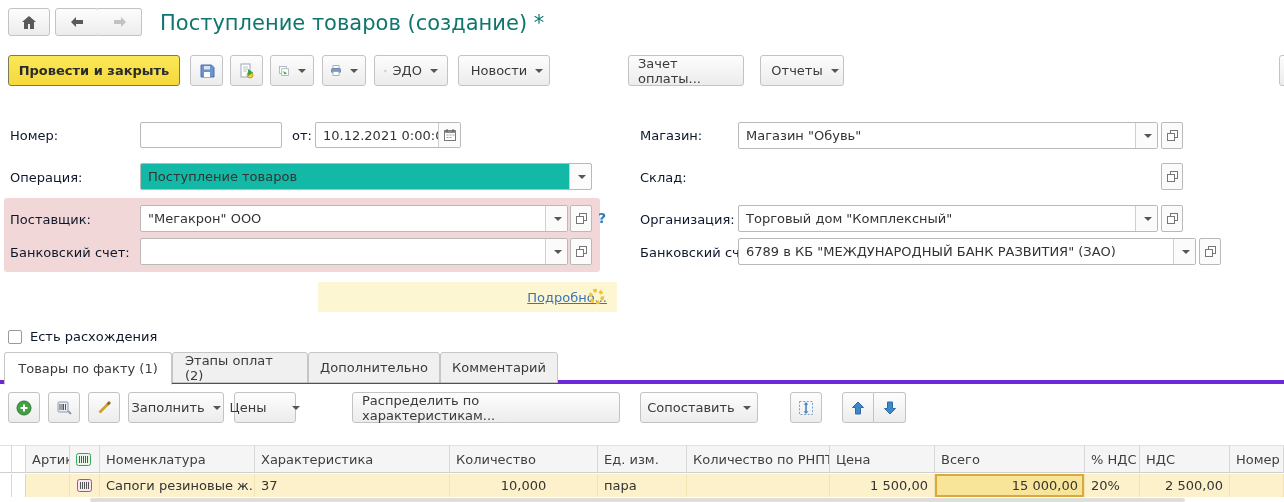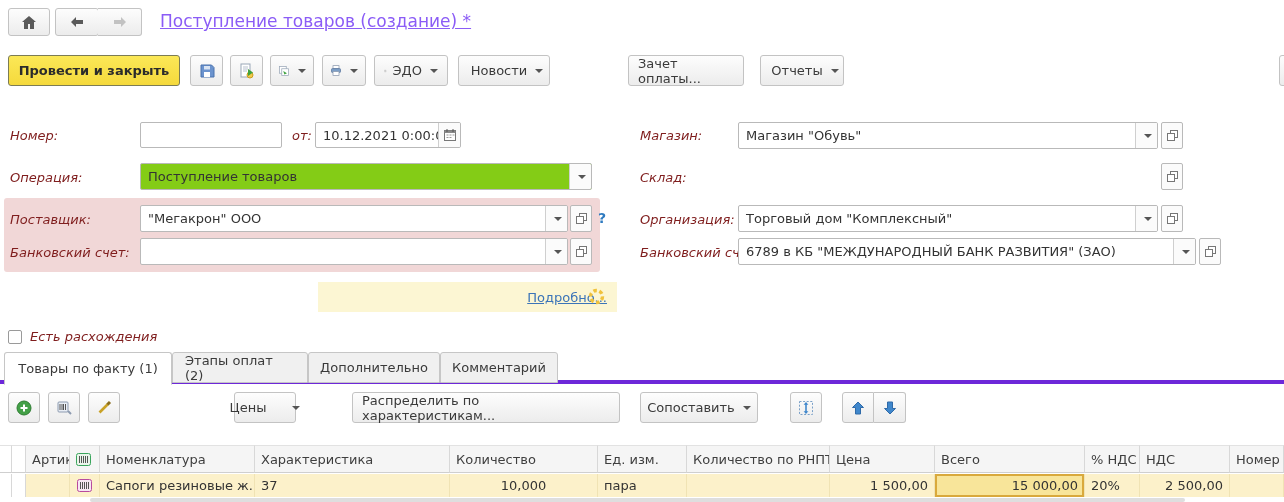--- a/index.html
+++ b/index.html
@@ -19,25 +19,25 @@
   .btn-primary {
     background:linear-gradient(#fbe857,#f5d93c); border:1px solid #7c7c54;
     font-weight:bold; color:#2b2b2b;
   }
   .icon-btn { padding:0 7px; }
   .caret { width:0; height:0; border-left:4px solid transparent; border-right:4px solid transparent; border-top:4px solid #555; margin-left:2px; }
   
   .navbtn { position:absolute; height:28px; display:flex; align-items:center; justify-content:center;
     border:1px solid #c3c3c3; border-radius:3px; background:linear-gradient(#fdfdfd,#ececec); }
   
-  .lbl { position:absolute; color:#7f1d1d; white-space:nowrap;font-style:italic; }
+  .lbl { position:absolute; color:#0f172a; white-space:nowrap; }
   .field { position:absolute; display:flex; border:1px solid #b9b9b9; border-radius:2px; background:#fff; height:27px; overflow:hidden; }
   .field .val { flex:1; display:flex; align-items:center; padding:0 7px; white-space:nowrap; overflow:hidden; }
   .field .dd { width:22px; display:flex; align-items:center; justify-content:center; border-left:1px solid #cfcfcf; background:#fbfbfb; }
-  .field.yellow { background:#84cc16; }
+  .field.yellow { background:#14b8a6; }
   .field.yellow .dd { background:#fbfbfb; }
   .sq-btn { position:absolute; width:22px; height:27px; border:1px solid #b9b9b9; border-radius:2px; background:#fbfbfb; display:flex; align-items:center; justify-content:center; }
   .pinkblock { position:absolute; background:#f1d7d7; border-radius:3px; }
   .yellowstrip { position:absolute; background:#fcf6d3; display:flex; align-items:center; justify-content:flex-end; padding-right:10px; }
   a.link { color:#3b74b8; text-decoration:underline; }
   .help { color:#2f7bc0; font-weight:bold; font-size:14px; }
   
   .checkbox { position:absolute; width:14px; height:14px; border:1px solid #9a9a9a; border-radius:2px; background:#fff; }
   
   .tabstrip { position:absolute; left:0; top:352px; width:1284px; height:32px; border-bottom:4px solid #6d28d9; }
@@ -67,21 +67,21 @@
   <div class="navbtn" style="left:55px; top:8px; width:44px;">
     <svg width="16" height="12" viewBox="0 0 16 12">
         <path d="M7 1L2 6l5 5V8h7V4H7z" fill="#5a5a5a"></path>
       </svg>
   </div>
   <div class="navbtn" style="left:98px; top:8px; width:44px; border-left:none; border-radius:0 3px 3px 0;">
     <svg width="16" height="12" viewBox="0 0 16 12">
         <path d="M9 1l5 5-5 5V8H2V4h7z" fill="#c2c2c2"></path>
       </svg>
   </div>
-  <div class="abs" style="left:160px; top:11px; font-size:17px; color:#8b5cf6;text-decoration:underline;">Поступление товаров (создание) *</div>
+  <div class="abs" style="left:160px; top:11px; font-size:21px; color:#0f766e;">Поступление товаров (создание) *</div>
 
   <div class="btn btn-primary" style="left:8px; top:55px; width:172px;">Провести и закрыть</div>
 
   <div class="btn icon-btn" style="left:190px; top:55px; width:33px;">
     <svg width="16" height="16" viewBox="0 0 16 16">
         <path d="M2 2h10.5L15 4.5V14H2z" fill="#6b93ce" stroke="#4a72ad"></path>
         <rect x="5" y="9" width="6" height="5" fill="#fff"></rect>
         <rect x="5" y="3" width="6" height="3.5" fill="#d9e4f3"></rect>
       </svg>
   </div>
@@ -272,20 +272,24 @@
         <rect x="1" y="2" width="10" height="10" rx="1" fill="#e9eef5" stroke="#8d9bb0"></rect>
         <path d="M3 4v6M5 4v6M6.5 4v6M8.5 4v6" stroke="#555"></path>
         <path d="M11 11l3 3" stroke="#8d9bb0" stroke-width="2"></path>
       </svg>
   </div>
   <div class="btn icon-btn" style="left:88px; top:392px; width:32px;">
     <svg width="15" height="15" viewBox="0 0 15 15">
         <path d="M2.5 12.5L11 4" stroke="#c9a227" stroke-width="2.6"></path>
         <path d="M10.5 4.5L13 2" stroke="#8a6d1f" stroke-width="3"></path>
       </svg>
+  </div>
+  <div class="btn" style="left:128px; top:392px; width:96px;">
+    <span>Заполнить</span>
+    <span class="caret"></span>
   </div>
   <div class="btn" style="left:234px; top:392px; width:62px;gap:24px;">
     <span>Цены</span>
     <span class="caret"></span>
   </div>
   <div class="btn" style="left:352px; top:392px; width:268px;">Распределить по характеристикам...</div>
   <div class="btn" style="left:640px; top:392px; width:118px;">
     <span>Сопоставить</span>
     <span class="caret"></span>
   </div>

